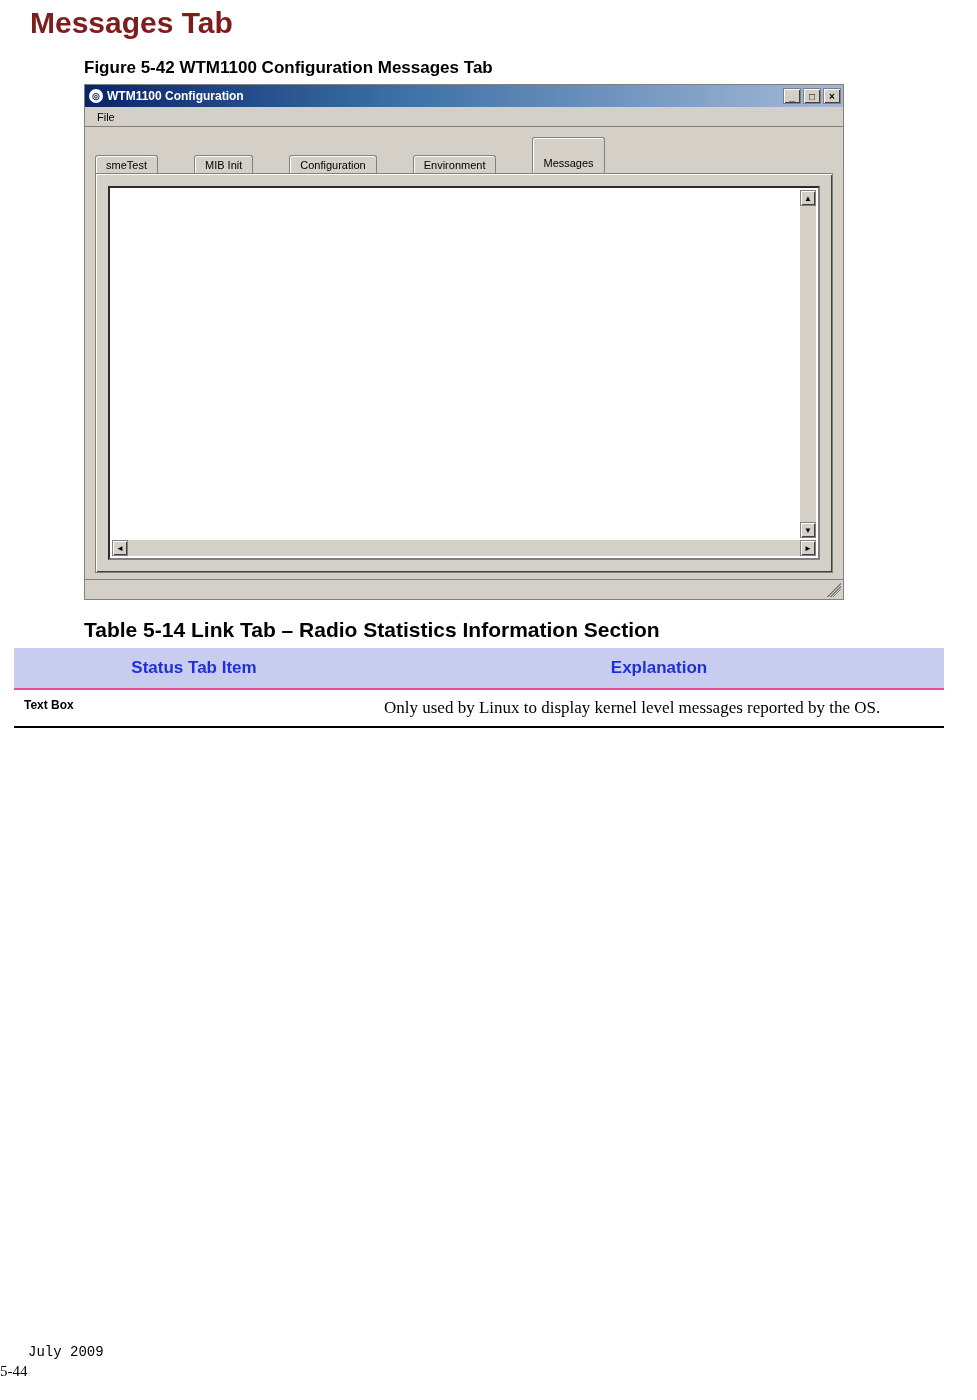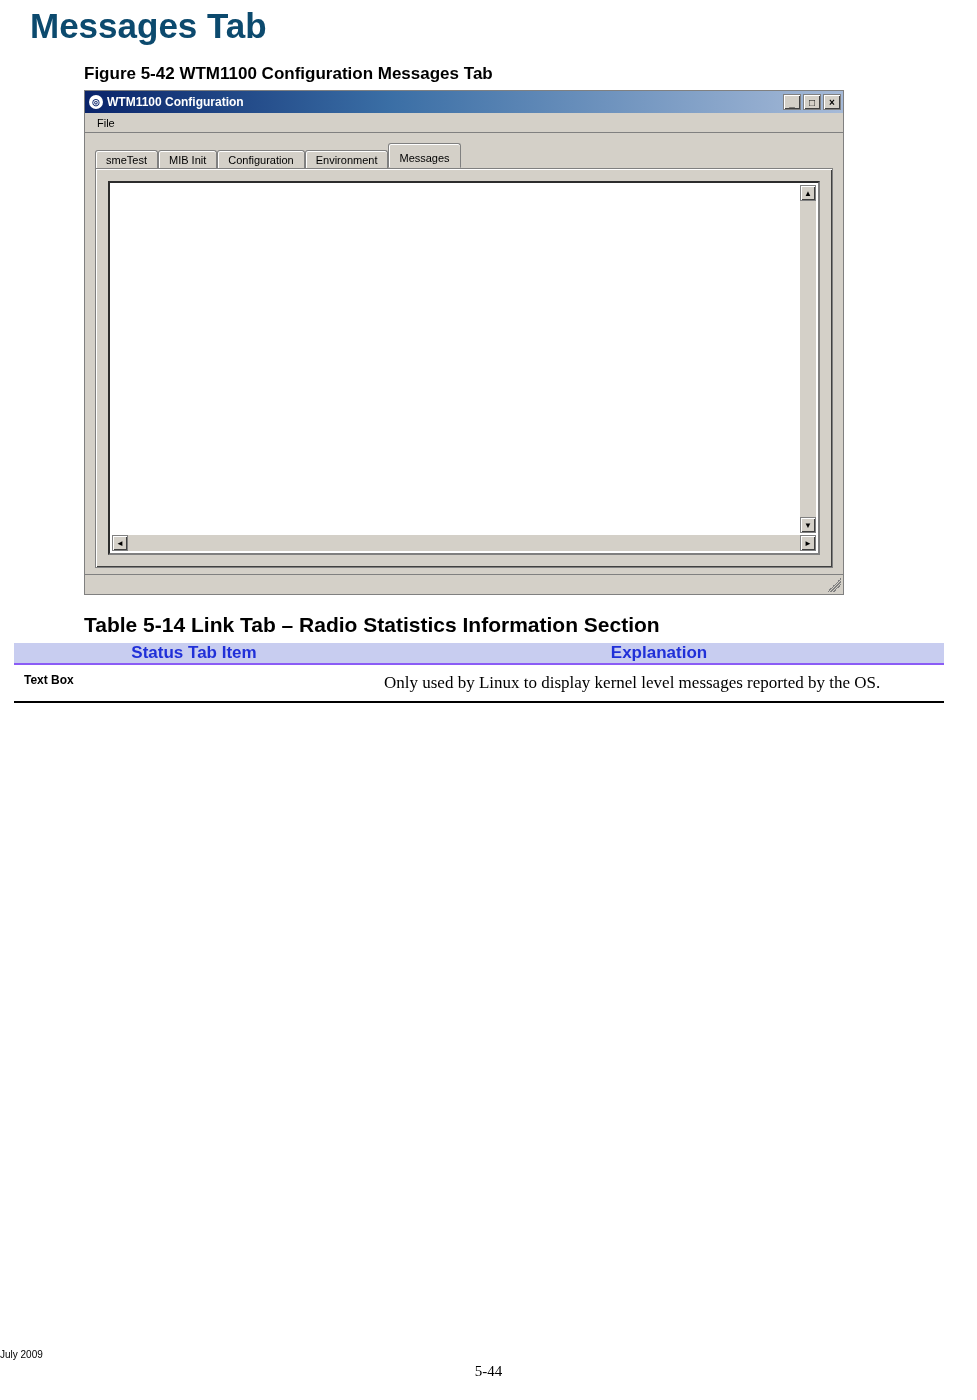--- a/index.html
+++ b/index.html
@@ -6,22 +6,22 @@
   body {
     margin: 0;
     background: #fff;
     font-family: Arial, Helvetica, sans-serif;
     width: 977px;
     height: 1400px;
     position: relative;
     padding: 0 30px;
   }
   .heading {
-    color: #0c4a6e;
-    font-size: 35px;
+    color: #7f1d1d;
+    font-size: 30px;
     font-weight: bold;
     margin: 6px 0 18px 0;
   }
   .content-indent {
     margin-left: 54px;
   }
   .figure-caption {
     font-weight: bold;
     font-size: 17px;
     color: #000;
@@ -88,39 +88,40 @@
     padding: 10px 10px 6px 10px;
     background: #d4d0c8;
   }
   .tabs {
     display: flex;
     align-items: flex-end;
     border-bottom: 1px solid #fff;
     margin-bottom: -1px;
     font-family: Tahoma, sans-serif;
     font-size: 11px;
+    gap: 36px;
   }
   .tab {
     padding: 3px 10px 3px 10px;
     background: #d4d0c8;
     border: 1px solid #808080;
     border-bottom: none;
     border-radius: 3px 3px 0 0;
     margin-right: 0px;
     position: relative;
     top: 1px;
     box-shadow: 1px 0 0 #fff inset, 0 1px 0 #fff inset;
   }
   .tab.active {
     background: #d4d0c8;
     border-bottom: 1px solid #d4d0c8;
     top: 0;
     z-index: 2;
     font-weight: normal;
-    padding-top: 8px;
+    padding-top: 19px;
   }
   .tab-panel {
     border: 1px solid #808080;
     box-shadow: 1px 1px 0 #fff inset, -1px -1px 0 #404040 inset;
     background: #d4d0c8;
     padding: 12px;
     height: 400px;
     position: relative;
   }
   .textarea-outer {
@@ -168,47 +169,47 @@
       linear-gradient(135deg, transparent 0 50%, #808080 50% 55%, transparent 55% 60%, #808080 60% 65%, transparent 65% 70%, #808080 70% 75%, transparent 75%);
   }
   
   .info-table { border-collapse: collapse; width: 930px; margin-left: -70px; }
   .info-table th {
     background: #c8cdf0;
     color: #2030d8;
     font-weight: bold;
     font-size: 17px;
     text-align: center;
-    padding: 0;
-    border-bottom: 2px solid #8b5cf6;
+    padding: 10px;
+    border-bottom: 2px solid #ec4899;
   }
   .info-table th.col1 { width: 360px; }
   .info-table td {
     padding: 8px 10px;
     font-size: 12px;
     vertical-align: top;
     border-bottom: 2px solid #000;
   }
   .info-table td.col1 { font-weight: bold; font-family: Arial, sans-serif; }
   .info-table td.col2 { font-family: "Times New Roman", serif; font-size: 17px; }
   
   .footer {
     position: absolute;
     left: 0; right: 0;
     bottom: 20px;
-    text-align: center;
     font-family: "Times New Roman", serif;
     font-size: 15px;
   }
   .footer-date {
     position: absolute;
     left: 0;
     bottom: 40px;
-    font-family: Liberation Sans, sans-serif;
-    font-size: 10px;
+    font-family: Liberation Mono, monospace;
+    font-size: 14px;
+    padding-left: 28px;
   }
 </style>
 </head>
 <body>
 
 <h1 class="heading">Messages Tab</h1>
 
 <div class="content-indent">
 
   <div class="figure-caption">Figure 5-42      WTM1100 Configuration Messages Tab</div>

